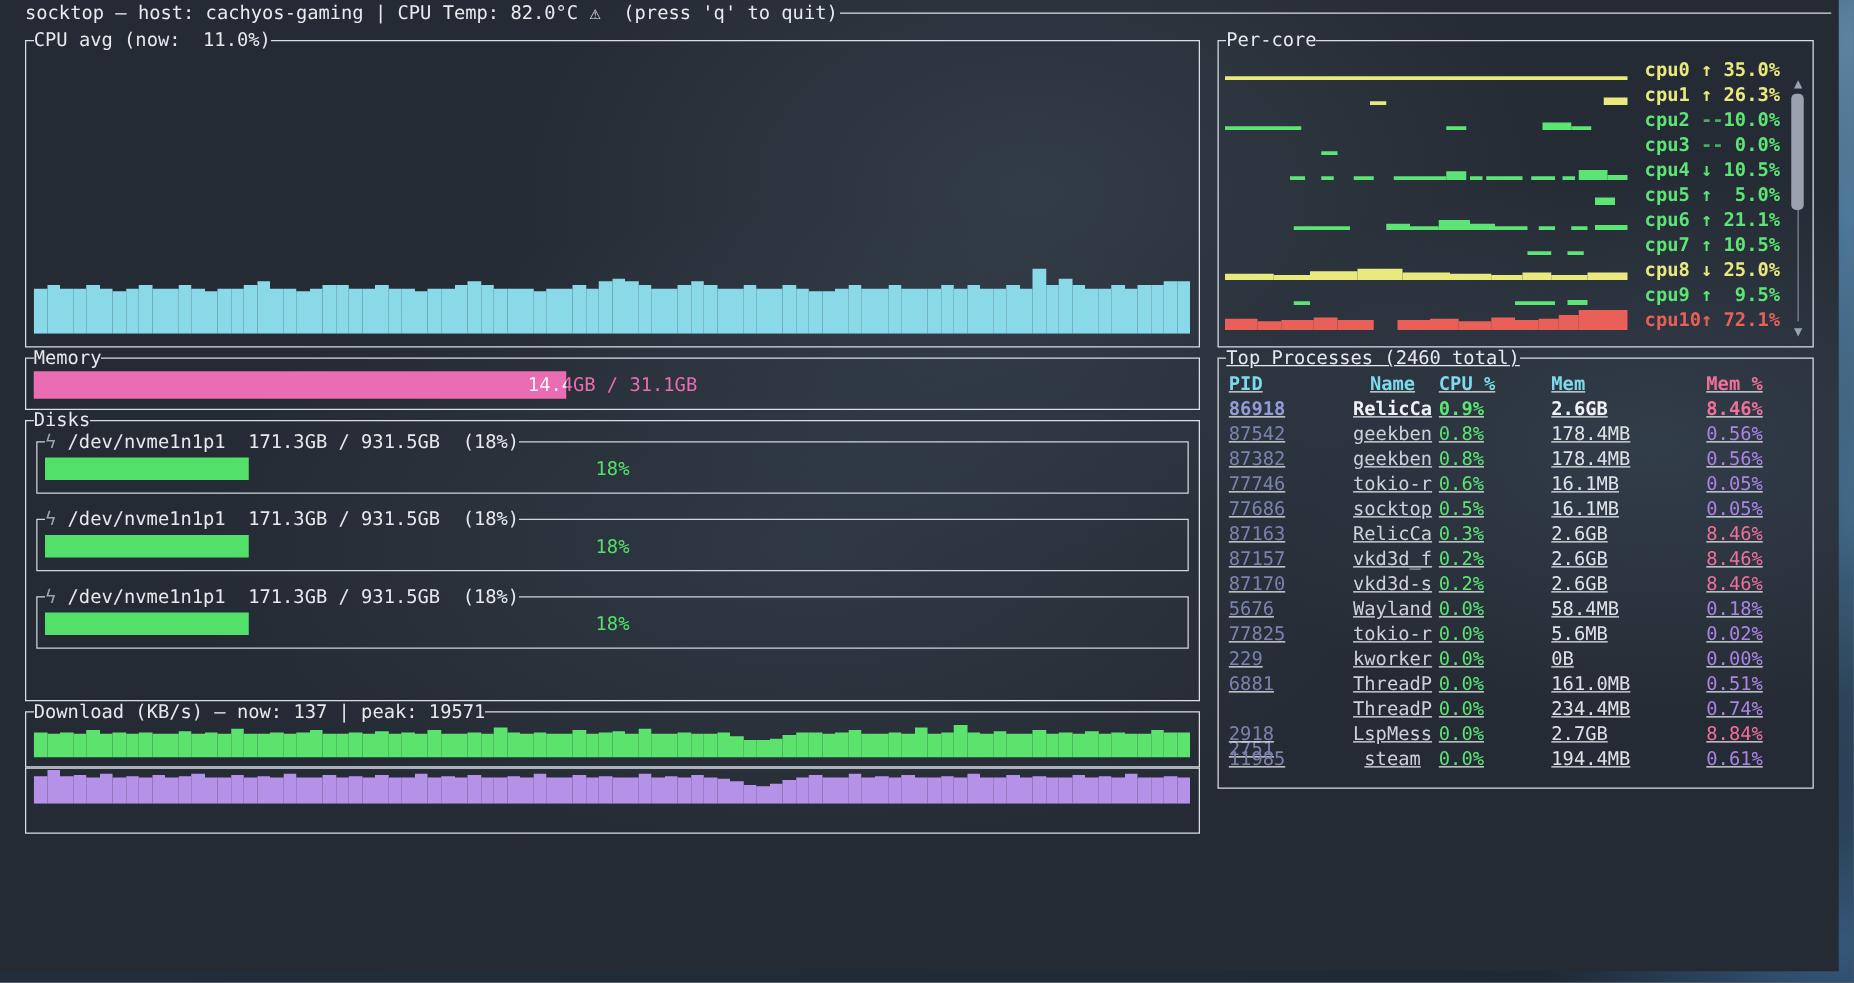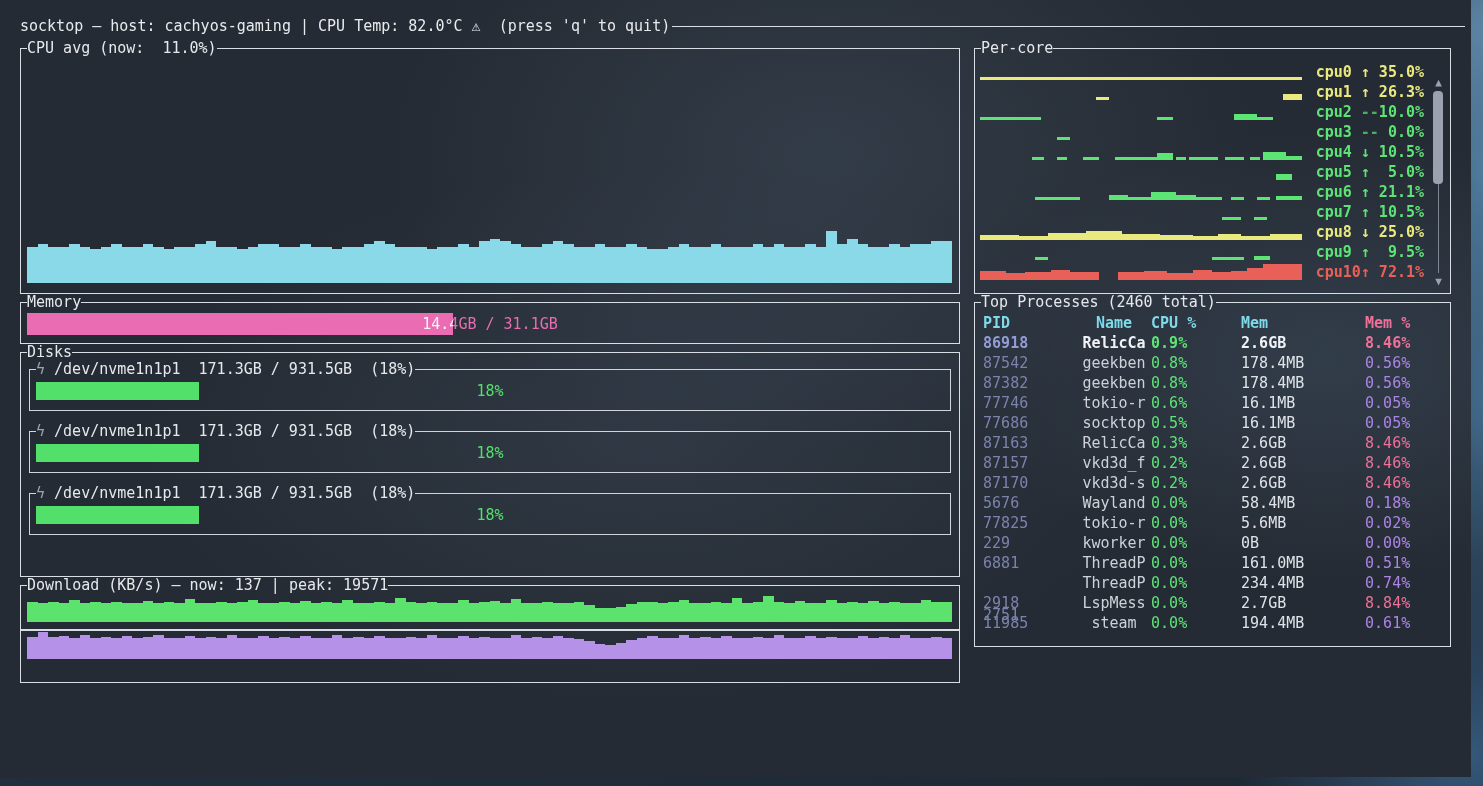--- a/index.html
+++ b/index.html
@@ -14,39 +14,39 @@
       linear-gradient(160deg,#1b2530,#223040 45%,#1d2834);
   }
   .terminal{
     position:absolute;left:0;top:0;width:1471px;height:777px;
     background:
       radial-gradient(620px 420px at 56% 20%, rgba(120,150,175,0.16), rgba(0,0,0,0) 70%),
       radial-gradient(720px 380px at 44% 56%, rgba(110,140,165,0.14), rgba(0,0,0,0) 70%),
       radial-gradient(520px 320px at 90% 46%, rgba(110,145,175,0.18), rgba(0,0,0,0) 70%),
       #252b34;
   }
-  .titlebar{display:flex;align-items:center;padding:16px 6px 0 20px;height:20px;white-space:pre;}
+  .titlebar{display:flex;align-items:center;padding:0 6px 0 20px;height:20px;white-space:pre;}
   .titlebar .ttext{color:#e8ebee;}
   .titlebar .rule{flex:1;height:1px;background:#d9dee4;margin-left:2px;}
   .cols{display:flex;gap:14px;padding:0 20px;margin-top:4px;}
   .col-left{width:948px;}
   .col-right{width:481px;}
   fieldset.panel{border:1px solid #d9dee4;padding:0;margin:0;min-width:0;background:transparent;}
   fieldset.panel legend{padding:0;margin-left:6px;white-space:pre;color:#e6e9ec;line-height:17px;}
   
   .cpu-panel{height:252px;margin-bottom:9px;}
   .mem-panel{height:48px;margin-bottom:12px;}
   .swap-panel{height:48px;margin-bottom:11px;}
   .disks-panel{height:231px;margin-bottom:9px;padding-top:6px;}
   .dl-panel{height:51px;margin-bottom:9px;}
   .ul-panel{height:51px;}
   
   .percore-panel{height:252px;margin-bottom:9px;position:relative;}
   .gpu-panel{height:108px;margin-bottom:11px;}
-  .proc-panel{height:351px;}
+  .proc-panel{height:351px;text-decoration:underline;}
   
   .chart{display:flex;align-items:flex-end;overflow:hidden;}
   .chart .bar{flex:1 1 auto;}
   .cpu-chart{height:226px;margin:0 6px 4px 6px;}
   .net-chart{height:28px;margin:0 6px 3px 6px;}
   
   .gauge{position:relative;height:22px;margin:2px 6px 0 6px;}
   .gauge .fill{position:absolute;left:0;top:0;bottom:0;}
   .gauge .glabel{position:absolute;inset:0;display:flex;align-items:center;justify-content:center;white-space:pre;}
   .gauge .glabel.white{color:#f4f6f8;z-index:2;}

